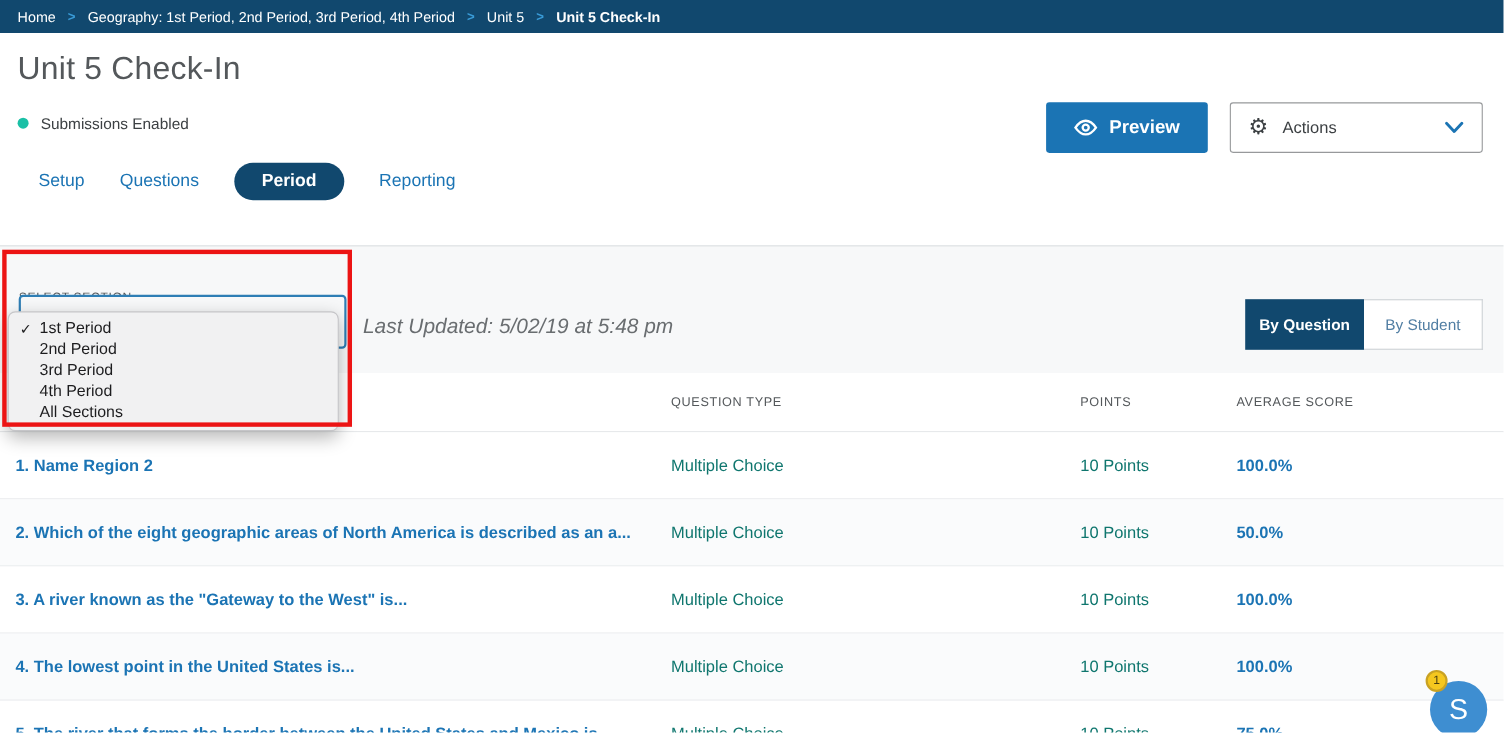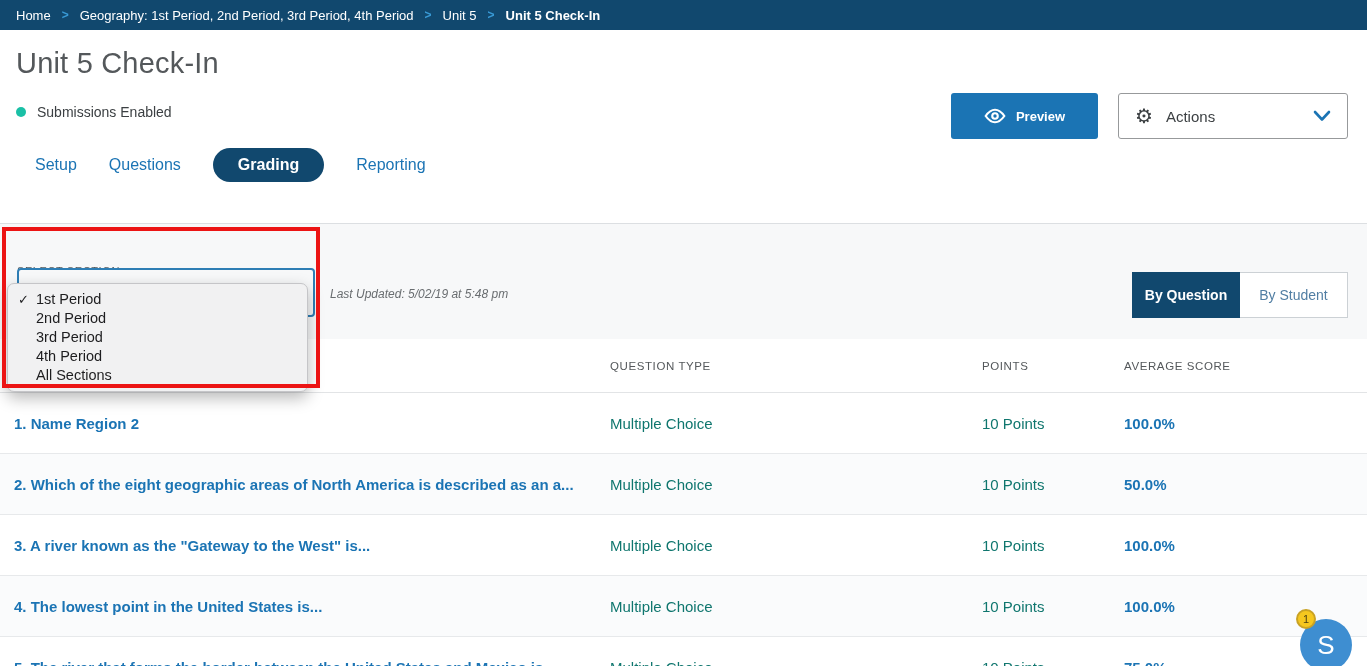--- a/index.html
+++ b/index.html
@@ -23,21 +23,21 @@
   
   .page-header { position:relative; padding:17px 16px 0 16px; }
   .page-title { font-size:29px; font-weight:400; color:#54585b; letter-spacing:.2px; }
   .status-row { display:flex; align-items:center; gap:11px; margin-top:24px; }
   .status-dot { width:10px; height:10px; border-radius:50%; background:#1ac0a6; }
   .status-text { font-size:14px; color:#3c4043; }
 
   .btn-preview {
     position:absolute; left:951px; top:63px; width:147px; height:46px;
     background:#1b74b4; border:none; border-radius:3px; color:#fff;
-    font-size:13px; font-weight:bold; display:flex; align-items:center;
+    font-size:17px; font-weight:bold; display:flex; align-items:center;
     justify-content:center; gap:10px; cursor:pointer;
     font-family:"Liberation Sans", sans-serif;
   }
   .btn-actions {
     position:absolute; left:1118px; top:63px; width:230px; height:46px;
     background:#fff; border:1px solid #97999b; border-radius:3px;
     font-size:15px; color:#3c4043; display:flex; align-items:center;
     padding:0 16px; gap:13px; cursor:pointer;
     font-family:"Liberation Sans", sans-serif;
   }
@@ -60,21 +60,21 @@
   .select-label {
     position:absolute; left:17px; top:41px; font-size:11px;
     letter-spacing:.6px; color:#54585b;
   }
   .select-box {
     position:absolute; left:17px; top:44px; width:298px; height:49px;
     border:2px solid #2e7eb5; border-radius:4px; background:#f7f8f9; cursor:pointer;
   }
   .last-updated {
     position:absolute; left:330px; top:63px; font-style:italic;
-    font-size:12px; color:#696d70;text-align:right;
+    font-size:19px; color:#696d70;text-align:right;
   }
   .view-toggle {
     position:absolute; right:19px; top:48px; display:flex; height:46px;
   }
   .toggle-seg { display:flex; align-items:center; justify-content:center; font-size:14px; cursor:pointer; }
   .toggle-seg.active { width:108px; background:#11486e; color:#fff; font-weight:bold; }
   .toggle-seg.inactive { width:108px; background:#fff; color:#517ea3; border:1px solid #ccd1d5; border-left:none; }
 
   
   .q-table { position:absolute; left:0; top:339px; width:1367px; }
@@ -163,21 +163,21 @@
       <svg width="18" height="12" viewBox="0 0 18 12">
           <polyline points="2,2 9,9.5 16,2" fill="none" stroke="#1b74b4" stroke-width="2.6" stroke-linecap="round" stroke-linejoin="round"></polyline>
         </svg>
     </span>
   </button>
 </div>
 
 <div class="tabs-row">
   <span class="tab">Setup</span>
   <span class="tab">Questions</span>
-  <span class="tab active">Grading</span>
+  <span class="tab active">Period</span>
   <span class="tab">Reporting</span>
 </div>
 
 <div class="grading-panel">
   <div class="select-label">SELECT SECTION</div>
   <div class="select-box"></div>
   <div class="last-updated">Last Updated: 5/02/19 at 5:48 pm</div>
   <div class="view-toggle">
     <div class="toggle-seg active">By Question</div>
     <div class="toggle-seg inactive">By Student</div>

